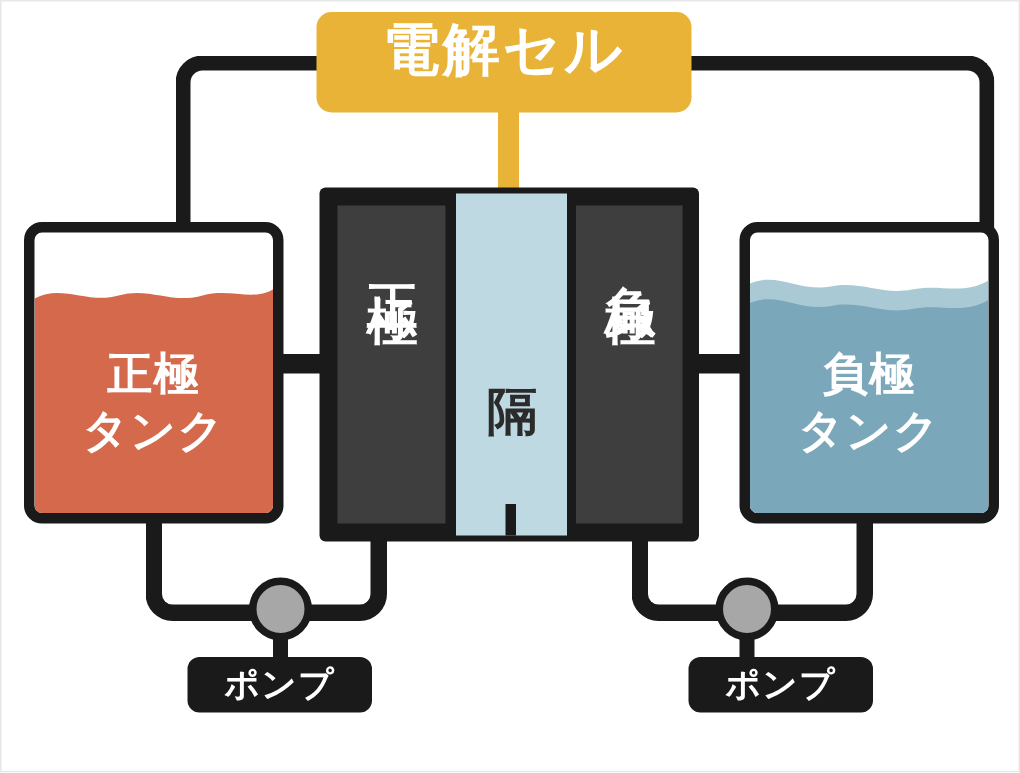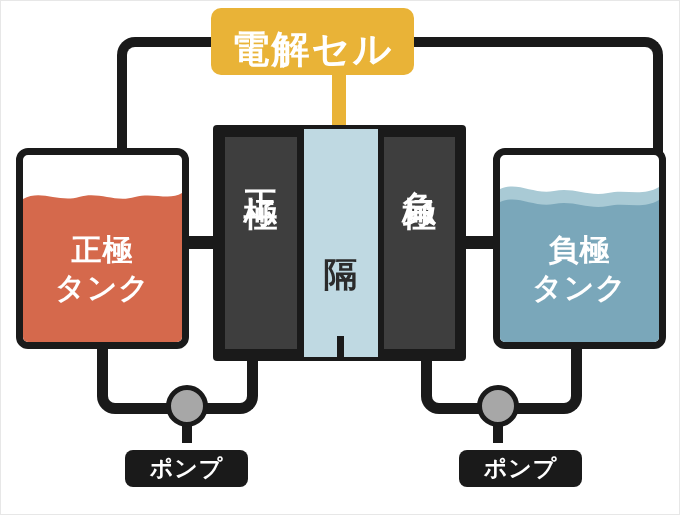--- a/index.html
+++ b/index.html
@@ -27,23 +27,23 @@
     border-right:11px solid var(--pipe-black,#1a1a1a);
     border-bottom:11px solid var(--pipe-black,#1a1a1a);
     border-radius:0 0 18px 18px;z-index:0;
   }
   .pipe-bottom-left{left:96px;}
   .pipe-bottom-right{left:420px;}
 
   
   .title-stem{position:absolute;left:331px;top:72px;width:14px;height:58px;background:var(--accent-yellow,#e9b337);z-index:1;}
   .title-box{
-    position:absolute;left:210px;top:7px;width:203px;height:67px;border-radius:10px;
+    position:absolute;left:210px;top:7px;width:250px;height:67px;border-radius:10px;
     background:var(--accent-yellow,#e9b337);z-index:3;
-    display:flex;align-items:flex-end;justify-content:center;
+    display:flex;align-items:flex-start;justify-content:center;
   }
   .title-box span{color:#fff;font-size:38px;font-weight:bold;letter-spacing:2px;}
 
   
   .tank{
     position:absolute;top:147px;width:173px;height:201px;background:#fff;
     border:7px solid var(--pipe-black,#1a1a1a);border-radius:12px;overflow:hidden;z-index:2;
   }
   .tank-left{left:15px;}
   .tank-right{left:492px;}
@@ -82,21 +82,21 @@
     position:absolute;top:384px;width:42px;height:42px;border-radius:50%;
     background:var(--pump-gray,#a7a7a7);border:5px solid var(--pipe-black,#1a1a1a);z-index:3;
   }
   .pump-circle-left{left:165px;}
   .pump-circle-right{left:476px;}
   .pump-stem{position:absolute;top:420px;width:10px;height:22px;background:var(--pipe-black,#1a1a1a);z-index:2;}
   .pump-stem-left{left:181px;}
   .pump-stem-right{left:492px;}
   .pump-label{
     position:absolute;top:437px;width:123px;height:37px;border-radius:8px;
-    background:var(--pipe-black,#1a1a1a);display:flex;align-items:center;justify-content:center;z-index:3;margin-top:12px;
+    background:var(--pipe-black,#1a1a1a);display:flex;align-items:center;justify-content:center;z-index:3;
   }
   .pump-label-left{left:124px;}
   .pump-label-right{left:458px;}
   .pump-label span{color:#fff;font-size:23px;font-weight:bold;letter-spacing:1px;}
 </style>
 </head>
 <body>
 
 <div class="stage">
 

